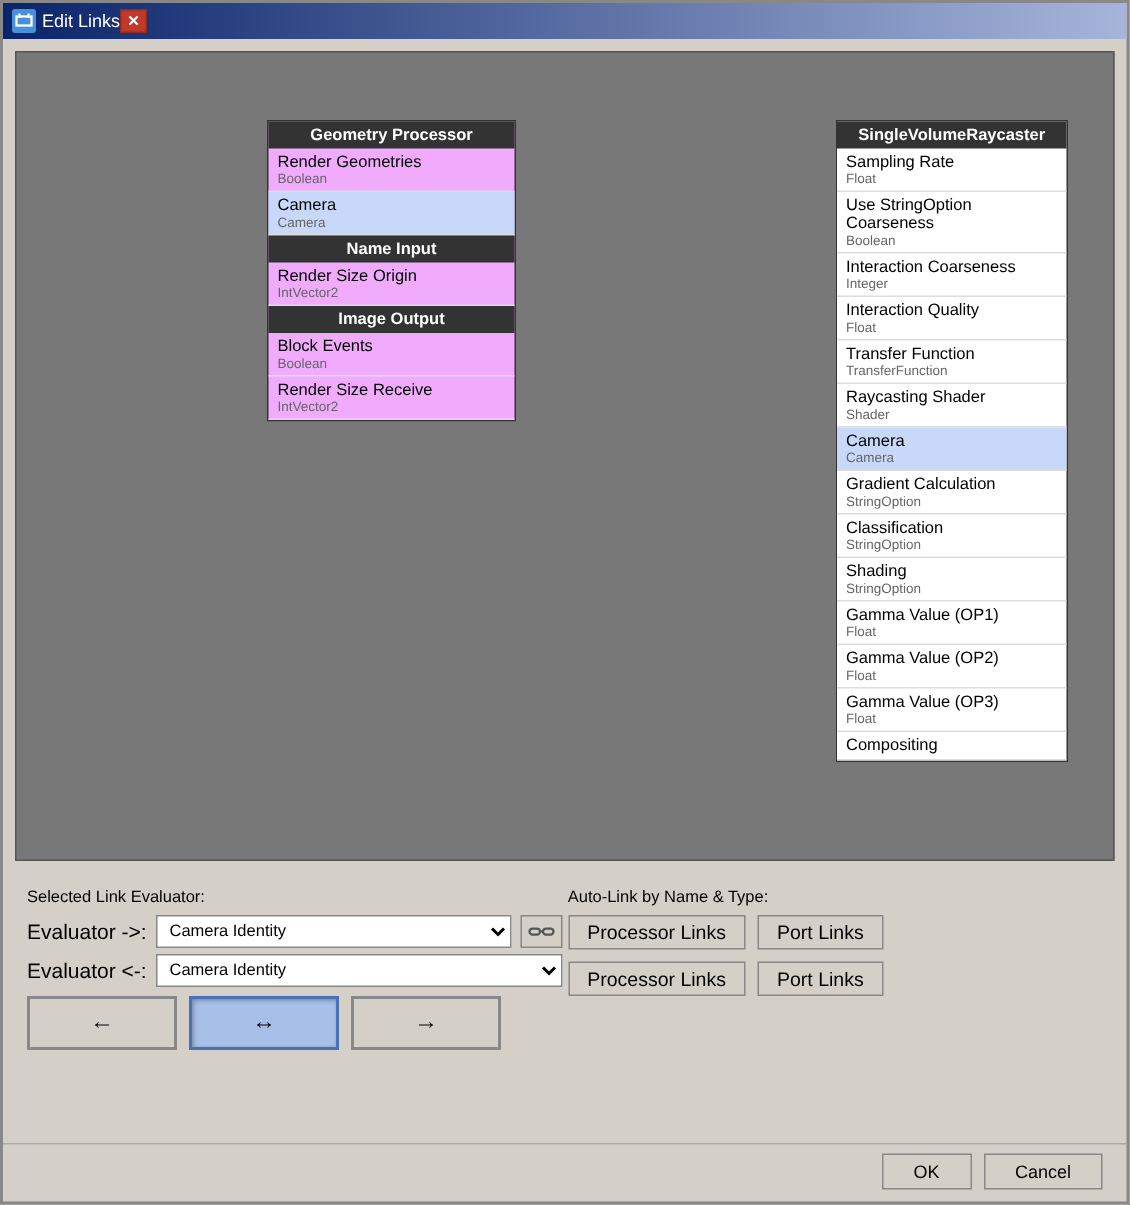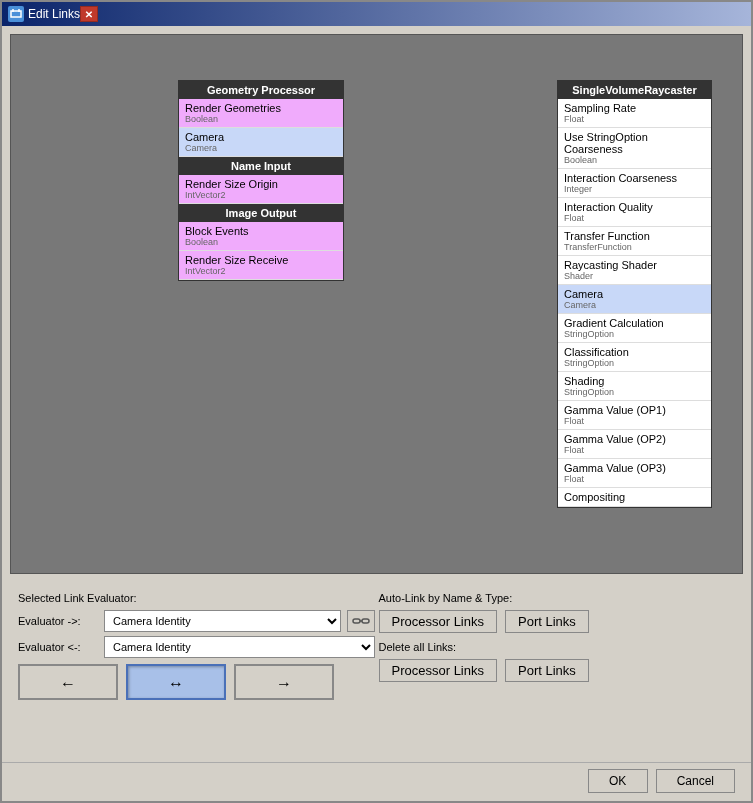--- a/index.html
+++ b/index.html
@@ -138,21 +138,21 @@
       margin-bottom: 6px;
       font-weight: normal;
     }
     .evaluator-row {
       display: flex;
       align-items: center;
       gap: 6px;
       margin-bottom: 4px;
     }
     .evaluator-label {
-      font-size: 11px;
+      font-size: 14px;
       color: #000;
       width: 80px;
       flex-shrink: 0;
     }
     .evaluator-select {
       flex: 1;
       height: 22px;
       font-size: 11px;
       border: 1px solid #888;
       background: white;
@@ -397,21 +397,20 @@
 
       <div class="controls-right">
         <div class="auto-link-section">
           <div class="section-label">Auto-Link by Name &amp; Type:</div>
           <div class="auto-link-buttons">
             <button class="action-btn">Processor Links</button>
             <button class="action-btn">Port Links</button>
           </div>
         </div>
         <div class="delete-section">
-          <div class="section-label">Delete all Links:</div>
           <div class="delete-buttons">
             <button class="action-btn">Processor Links</button>
             <button class="action-btn">Port Links</button>
           </div>
         </div>
       </div>
     </div>
   </div>
 
   <div class="bottom-buttons">

